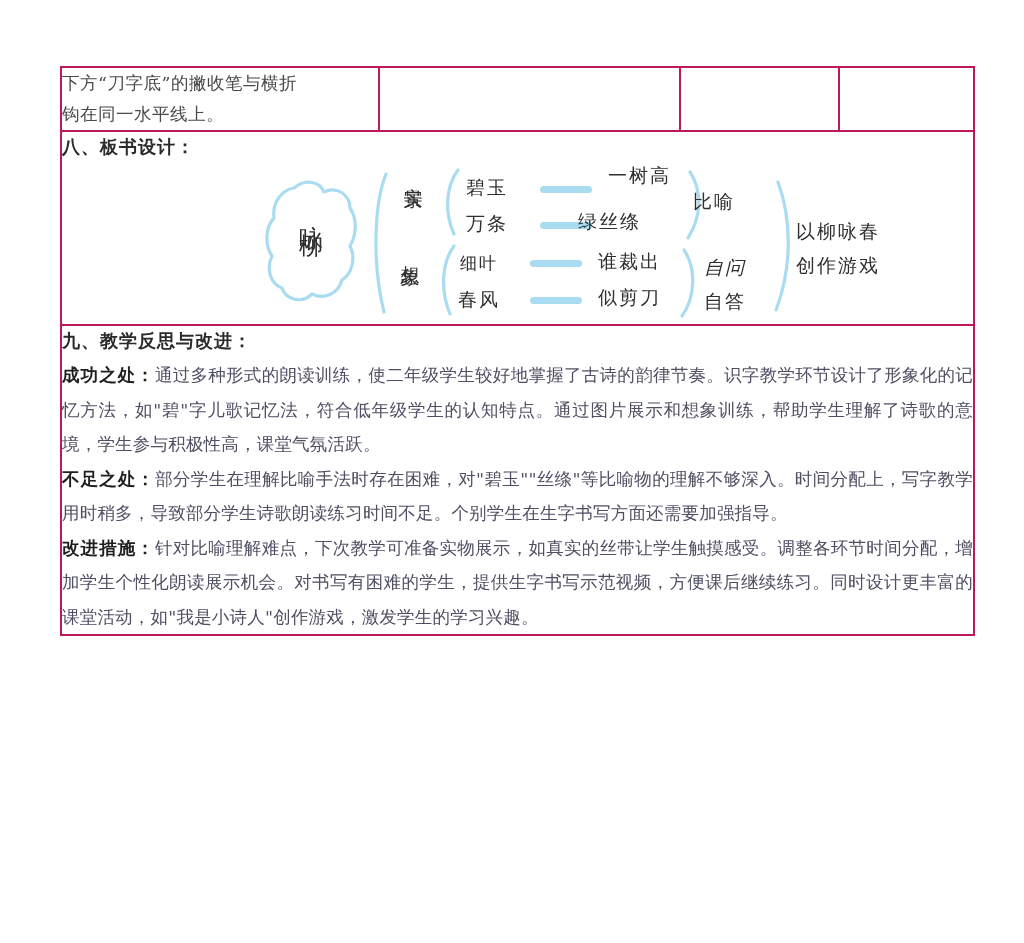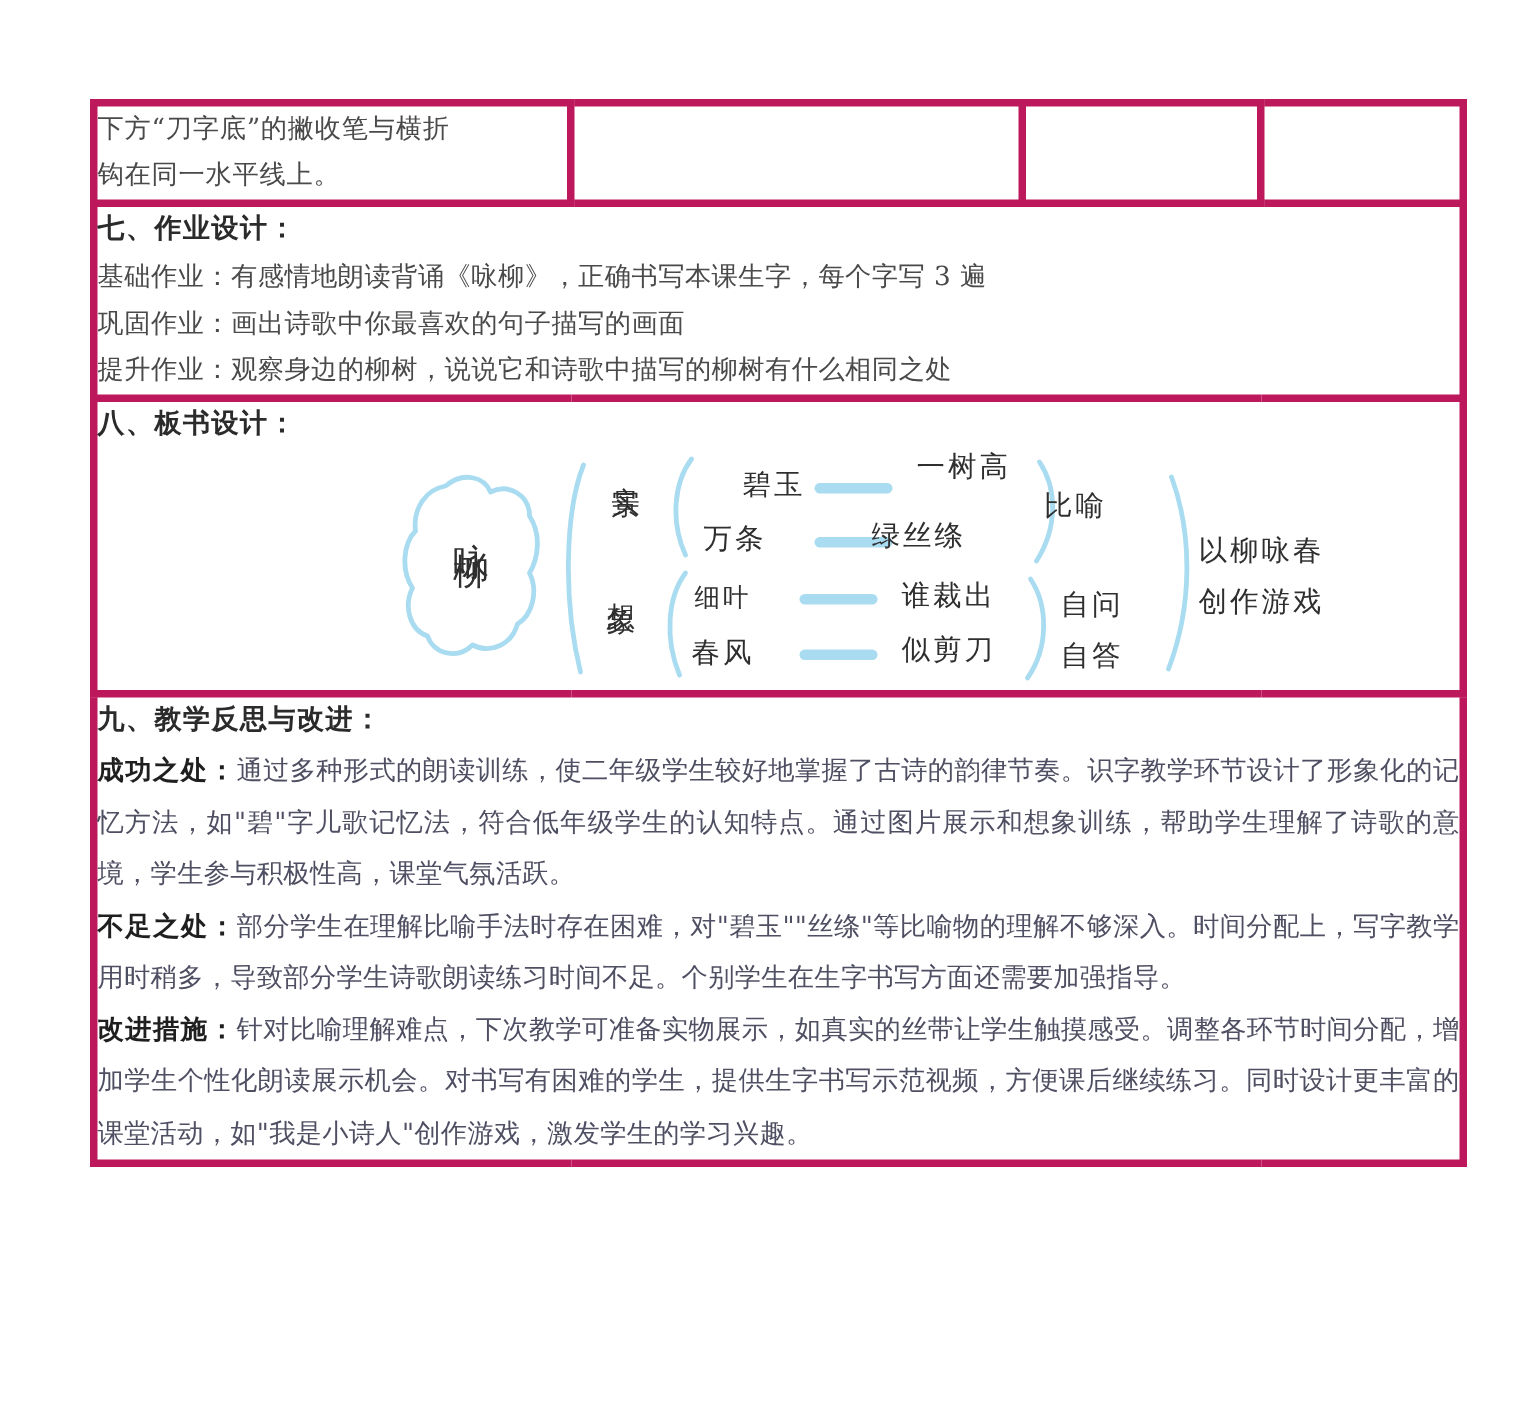--- a/index.html
+++ b/index.html
@@ -23,21 +23,21 @@
   }
   .doc-table {
     position: absolute;
     left: 60px;
     top: 66px;
     width: 913px;
     border-collapse: collapse;
     table-layout: fixed;
   }
   .doc-table td {
-    border: 5px solid #be185d;
+    border: 2px solid #be185d;
     vertical-align: top;
     padding: 0;
     background: #ffffff;
   }
   
   .cell-stroke-note {
     padding: 14px 14px 16px 14px;
     height: 62px;
   }
   .cell-stroke-note .line {
@@ -130,28 +130,20 @@
       <tr>
         <td class="cell-stroke-note">
           <div class="line">下方“刀字底”的撇收笔与横折</div>
           <div class="line">钩在同一水平线上。</div>
         </td>
         <td class="blank-cell"></td>
         <td class="blank-cell"></td>
         <td class="blank-cell"></td>
       </tr>
 
-      <tr>
-        <td class="section-cell" colspan="4">
-          <div class="sec-title">七、作业设计：</div>
-          <div class="hw-line">基础作业：有感情地朗读背诵《咏柳》，正确书写本课生字，每个字写 3 遍</div>
-          <div class="hw-line">巩固作业：画出诗歌中你最喜欢的句子描写的画面</div>
-          <div class="hw-line">提升作业：观察身边的柳树，说说它和诗歌中描写的柳树有什么相同之处</div>
-        </td>
-      </tr>
 
       <tr>
         <td class="bb-cell" colspan="4">
           <div class="sec-title">八、板书设计：</div>
           <div class="bb-canvas">
             <svg width="880" height="160" viewBox="0 0 880 160">
 
               <path d="M232 24 C244 14 258 18 262 28 C274 22 288 30 288 44
                        C296 56 294 72 288 82 C294 94 290 110 280 116
                        C276 130 262 136 250 130 C240 140 224 136 220 124
@@ -174,32 +166,32 @@
               <path d="M622 86 C634 104 634 132 620 152" fill="none" stroke="#a9dcf0" stroke-width="3.2" stroke-linecap="round"></path>
 
               <path d="M716 18 C730 56 730 104 714 146" fill="none" stroke="#a9dcf0" stroke-width="3.2" stroke-linecap="round"></path>
             </svg>
 
             <span class="hw vert" style="left:238px; top:42px; font-size:24px; letter-spacing:8px;">咏柳</span>
 
             <span class="hw vert" style="left:341px; top:8px;">实景</span>
             <span class="hw vert" style="left:338px; top:86px;">想象</span>
 
-            <span class="hw" style="left:404px; top:12px;margin-left:26px;">碧玉</span>
+            <span class="hw" style="left:404px; top:12px;">碧玉</span>
             <span class="hw" style="left:404px; top:48px;">万条</span>
             <span class="hw small" style="left:398px; top:88px;">细叶</span>
             <span class="hw" style="left:396px; top:124px;">春风</span>
 
             <span class="hw" style="left:546px; top:0;">一树高</span>
             <span class="hw" style="left:516px; top:46px;">绿丝绦</span>
             <span class="hw" style="left:536px; top:86px;">谁裁出</span>
             <span class="hw" style="left:536px; top:122px;">似剪刀</span>
 
             <span class="hw" style="left:631px; top:26px;">比喻</span>
-            <span class="hw" style="left:642px; top:92px;">自问</span>
+            <span class="hw" style="left:642px; top:92px;font-style:italic;">自问</span>
             <span class="hw" style="left:642px; top:126px;">自答</span>
 
             <span class="hw" style="left:734px; top:56px;">以柳咏春</span>
             <span class="hw" style="left:734px; top:90px;">创作游戏</span>
           </div>
         </td>
       </tr>
 
       <tr>
         <td class="refl-cell" colspan="4">

